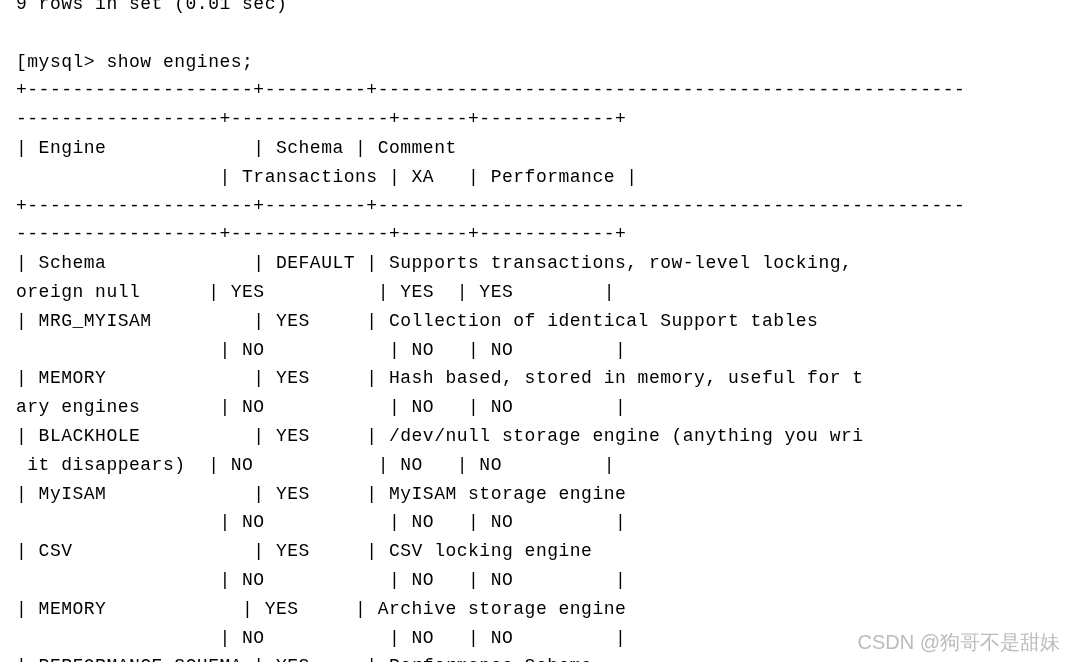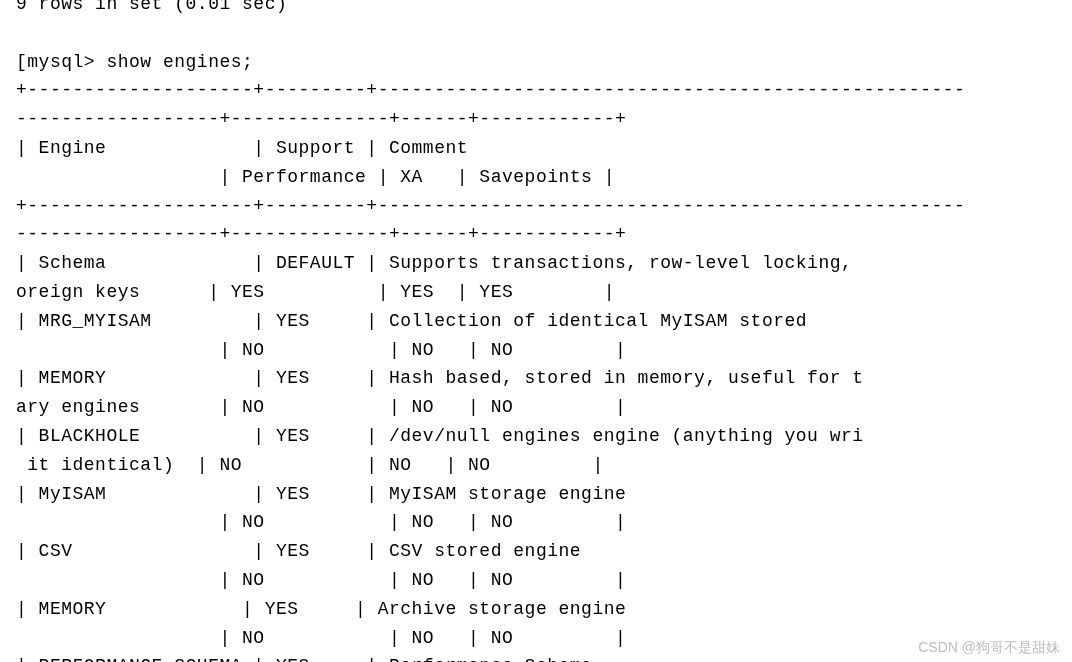--- a/index.html
+++ b/index.html
@@ -23,46 +23,46 @@
       white-space: pre;
       padding-left: 16px;
       padding-top: 0;
       margin-top: -10px;
     }
     .watermark {
       position: absolute;
       bottom: 4px;
       right: 12px;
       color: rgba(120, 120, 120, 0.5);
-      font-size: 14px;
+      font-size: 20px;
       font-family: Arial, sans-serif;
       letter-spacing: 0;
     }
   </style>
 </head>
 <body>
 
 <div class="terminal"><span>9 rows in set (0.01 sec)</span>
 <span></span>
 <span>[mysql&gt; show engines;</span>
 <span>+--------------------+---------+----------------------------------------------------</span>
 <span>------------------+--------------+------+------------+</span>
-<span>| Engine             | Support | Comment</span>
-<span>                  | Performance | XA   | Savepoints |</span>
+<span>| Engine             | Schema | Comment</span>
+<span>                  | Transactions | XA   | Performance |</span>
 <span>+--------------------+---------+----------------------------------------------------</span>
 <span>------------------+--------------+------+------------+</span>
 <span>| Schema             | DEFAULT | Supports transactions, row-level locking, </span>
-<span>oreign keys      | YES          | YES  | YES        |</span>
-<span>| MRG_MYISAM         | YES     | Collection of identical MyISAM stored</span>
+<span>oreign null      | YES          | YES  | YES        |</span>
+<span>| MRG_MYISAM         | YES     | Collection of identical Support tables</span>
 <span>                  | NO           | NO   | NO         |</span>
 <span>| MEMORY             | YES     | Hash based, stored in memory, useful for t</span>
 <span>ary engines       | NO           | NO   | NO         |</span>
-<span>| BLACKHOLE          | YES     | /dev/null engines engine (anything you wri</span>
-<span> it identical)  | NO           | NO   | NO         |</span>
+<span>| BLACKHOLE          | YES     | /dev/null storage engine (anything you wri</span>
+<span> it disappears)  | NO           | NO   | NO         |</span>
 <span>| MyISAM             | YES     | MyISAM storage engine</span>
 <span>                  | NO           | NO   | NO         |</span>
-<span>| CSV                | YES     | CSV stored engine</span>
+<span>| CSV                | YES     | CSV locking engine</span>
 <span>                  | NO           | NO   | NO         |</span>
 <span>| MEMORY            | YES     | Archive storage engine</span>
 <span>                  | NO           | NO   | NO         |</span>
 <span>| PERFORMANCE_SCHEMA | YES     | Performance Schema</span></div>
 
 <div class="watermark">CSDN @狗哥不是甜妹</div>
 
 </body></html>

